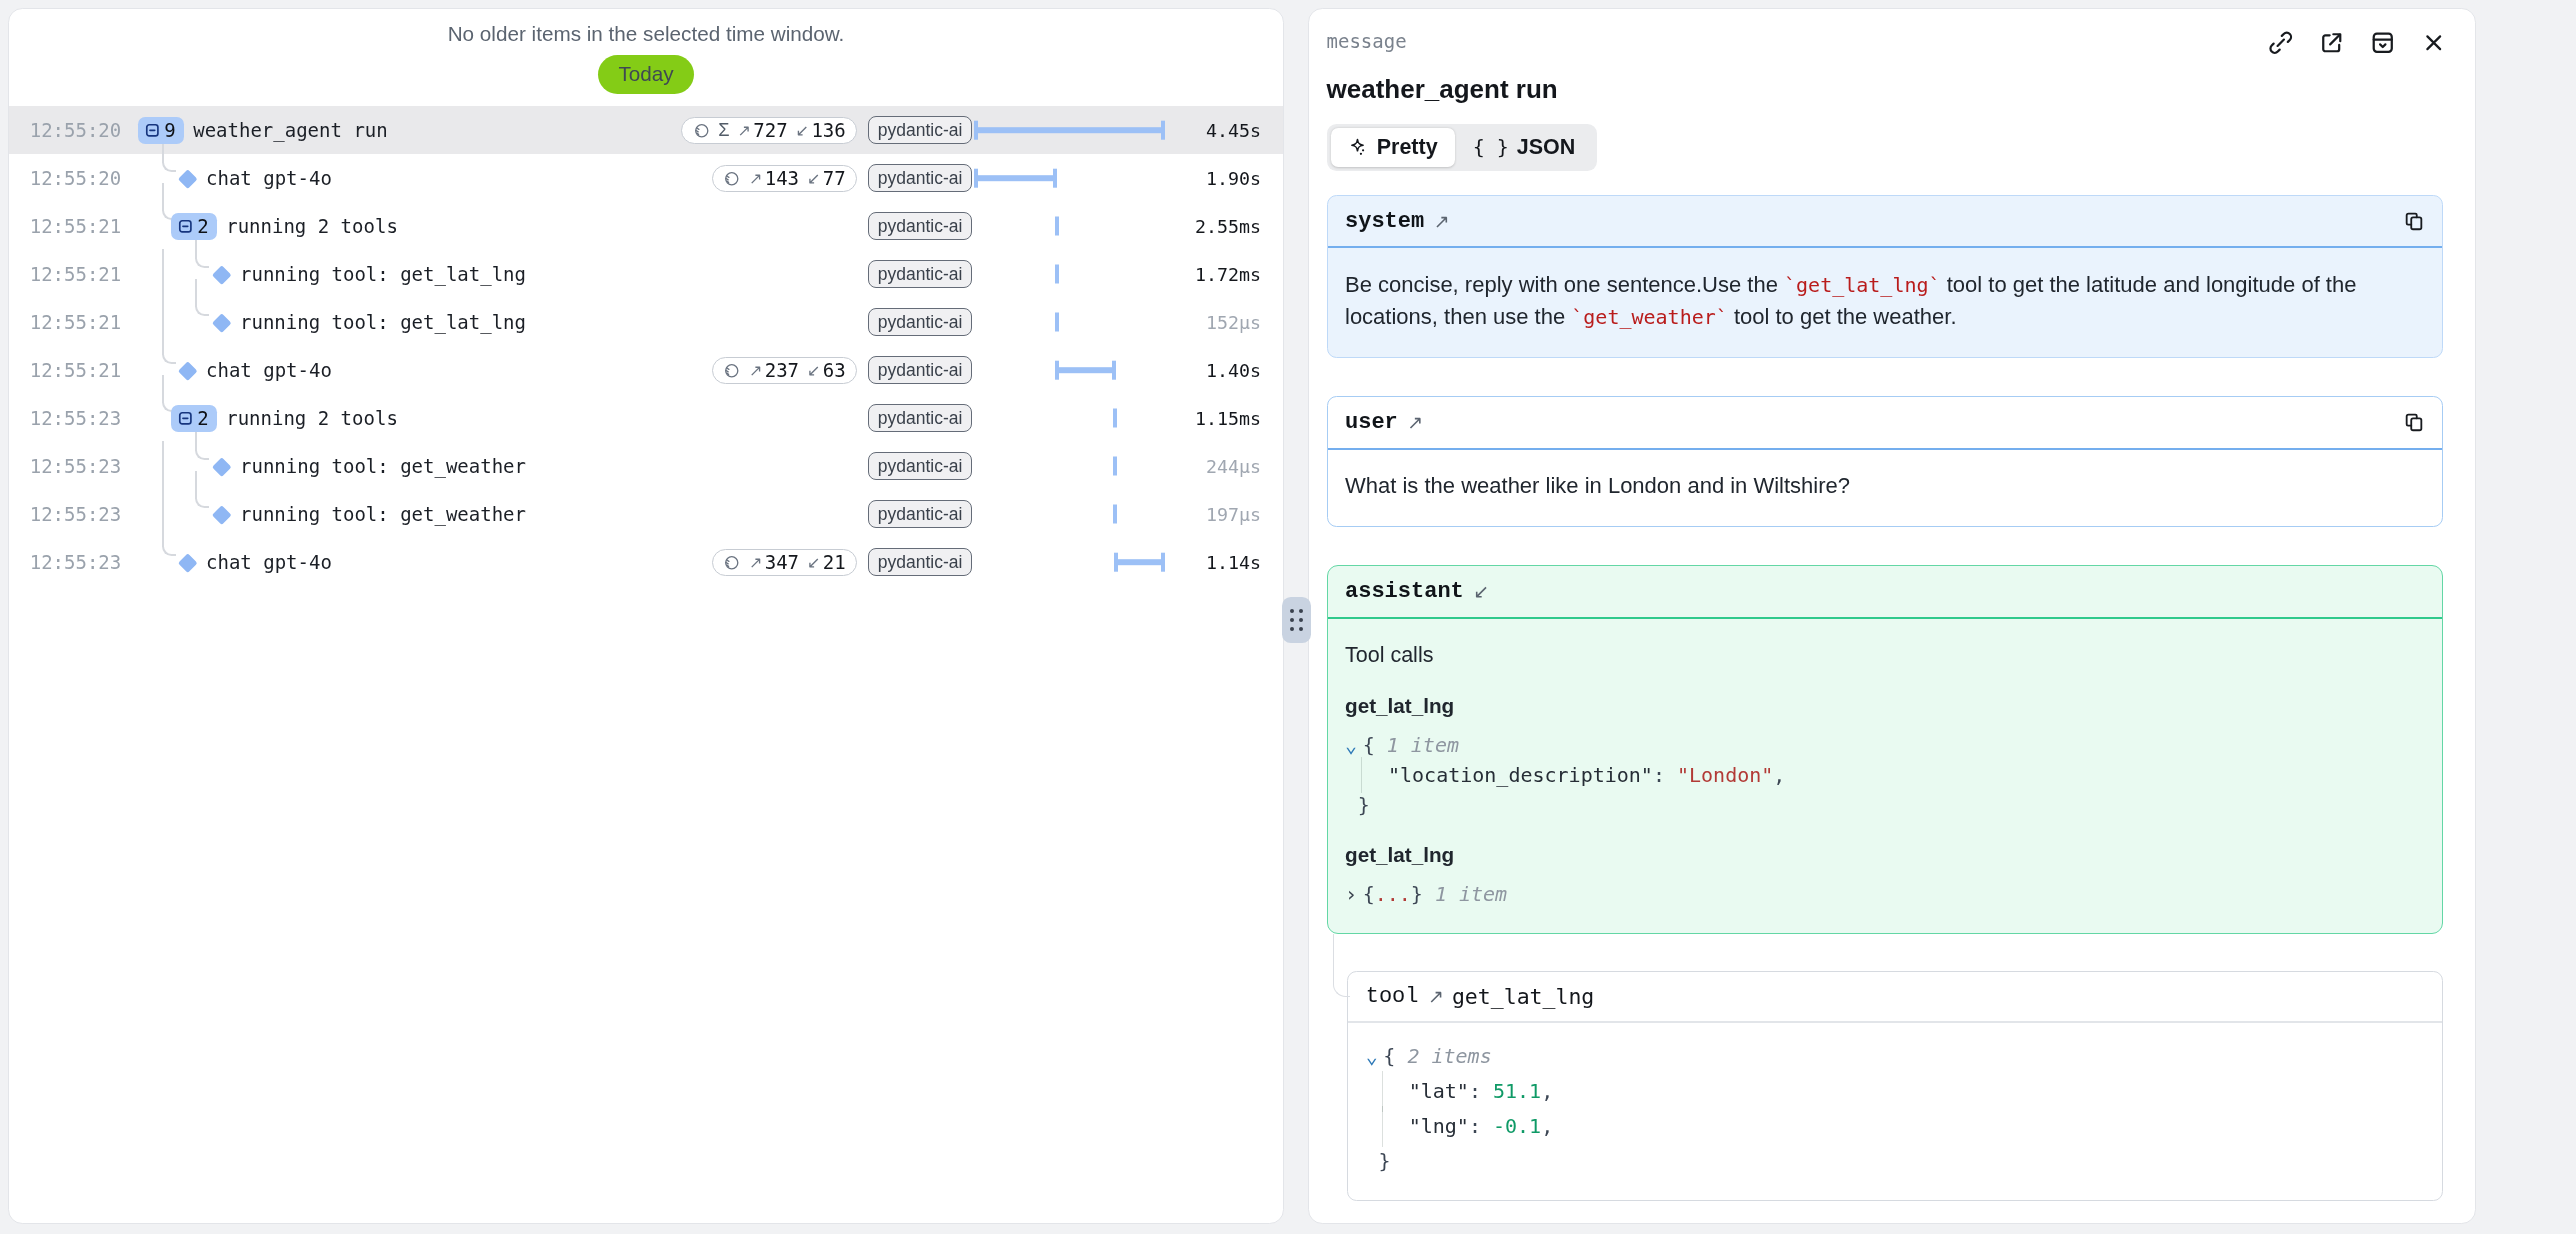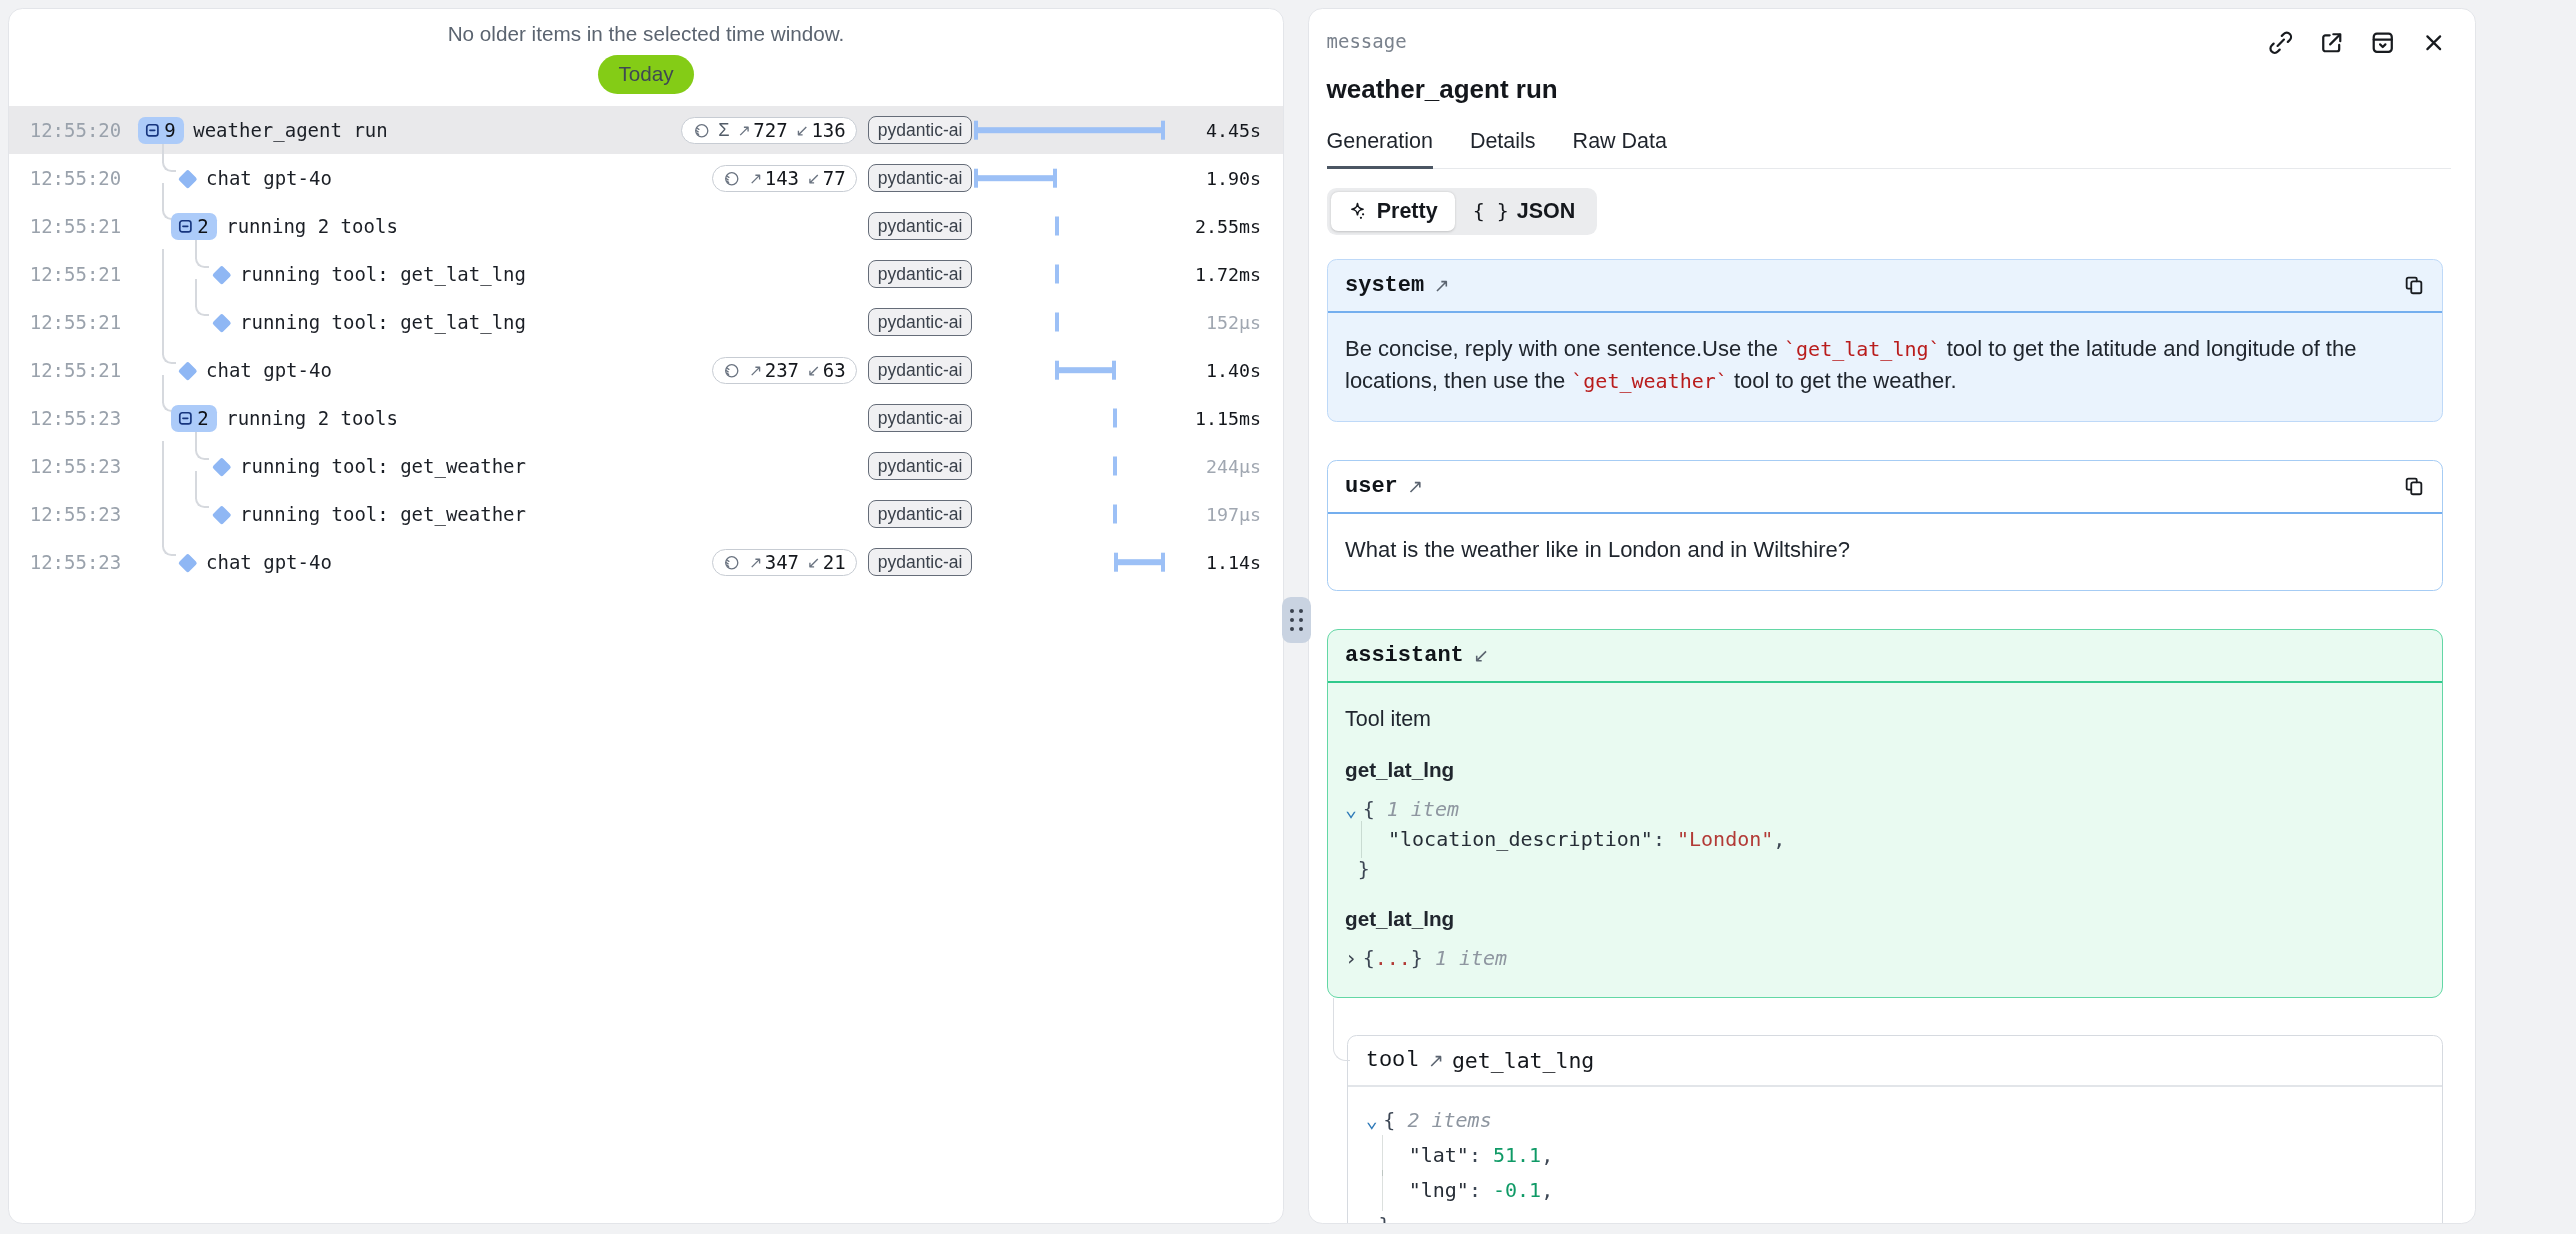--- a/index.html
+++ b/index.html
@@ -405,25 +405,20 @@
           </button>
         <button class="hicon">
             <svg viewBox="0 0 24 24" fill="none" stroke="currentColor" stroke-width="2.1" stroke-linecap="round">
               <path d="M6 6l12 12M18 6L6 18"></path>
             </svg>
           </button>
       </div>
       <h1 class="ptitle">weather_agent run</h1>
     </div>
 
-    <div class="tabs">
-      <span class="tab active">Generation</span>
-      <span class="tab">Details</span>
-      <span class="tab">Raw Data</span>
-    </div>
 
     <div class="toggle">
       <span class="seg active">
         <svg viewBox="0 0 24 24" fill="none" stroke="currentColor" stroke-width="1.9" stroke-linejoin="round">
             <path d="M11 3c.6 4.4 2.1 5.9 6.5 6.5C13.1 10.1 11.6 11.6 11 16c-.6-4.4-2.1-5.9-6.5-6.5C8.9 8.9 10.4 7.4 11 3z"></path>
             <path d="M17.5 15.5v.01M15 19.5v.01" stroke-linecap="round" stroke-width="2.6"></path>
           </svg>
         <span>Pretty</span>
       </span>
       <span class="seg">
@@ -465,21 +460,21 @@
             <div><span>What is the weather like in London and in Wiltshire?</span></div>
           </div>
         </div>
         <div class="msg-card assistant">
           <div class="card-head">
             <span class="role">assistant</span>
             <span class="dir">↙</span>
           </div>
           <div class="card-div"></div>
           <div class="card-body">
-            <div class="ablock-label">Tool item</div>
+            <div class="ablock-label">Tool calls</div>
             <div class="tool-name">get_lat_lng</div>
             <div class="json">
               <div class="json-line"><span class="js-chevd">⌄</span><span class="js-brace">{</span><span class="js-meta"> 1 item</span></div>
               <div class="json-line ind"><span class="js-key">"location_description"</span><span class="js-punc">: </span><span class="js-str">"London"</span><span class="js-punc">,</span></div>
               <div class="json-line close"><span class="js-brace">}</span></div>
             </div>
             <div class="tool-name">get_lat_lng</div>
             <div class="json">
               <div class="json-line"><span class="js-chevr">›</span><span class="js-brace">{</span><span class="js-dots">...</span><span class="js-brace">}</span><span class="js-meta"> 1 item</span></div>
             </div>

